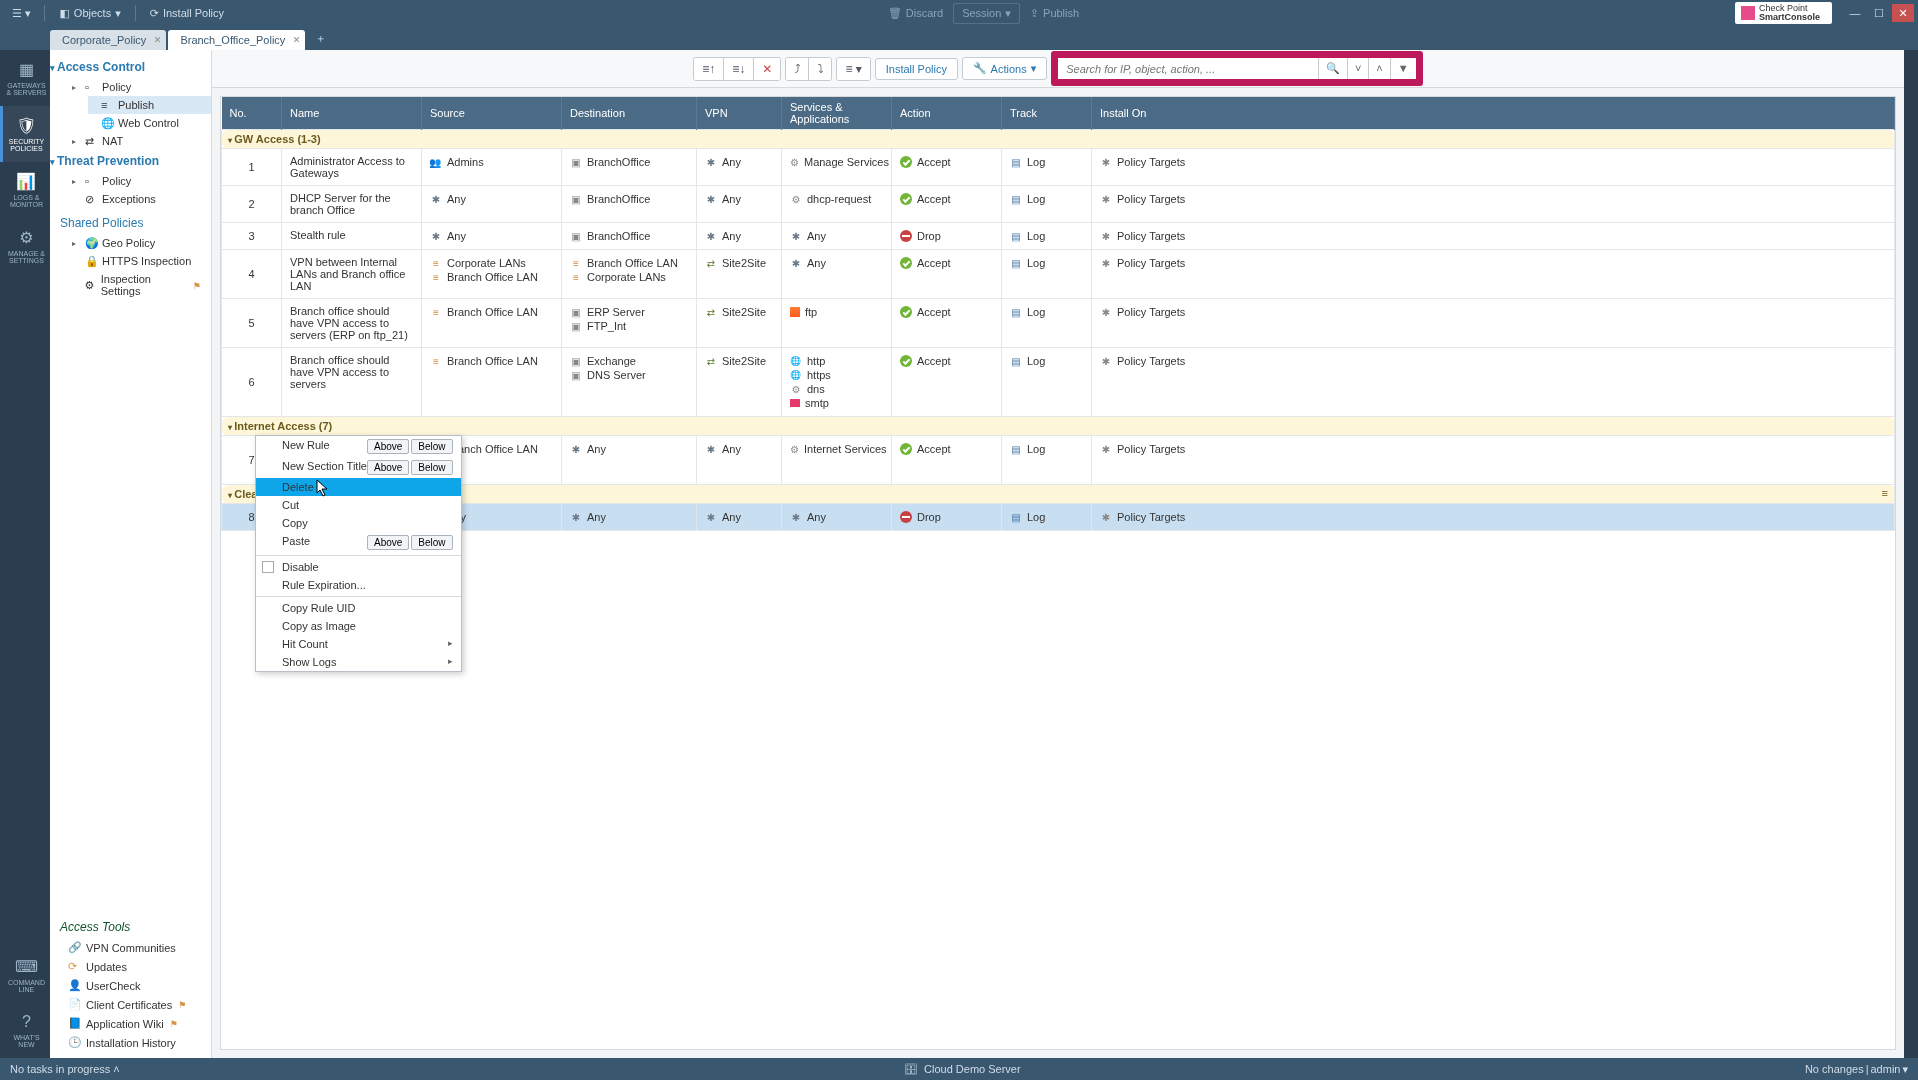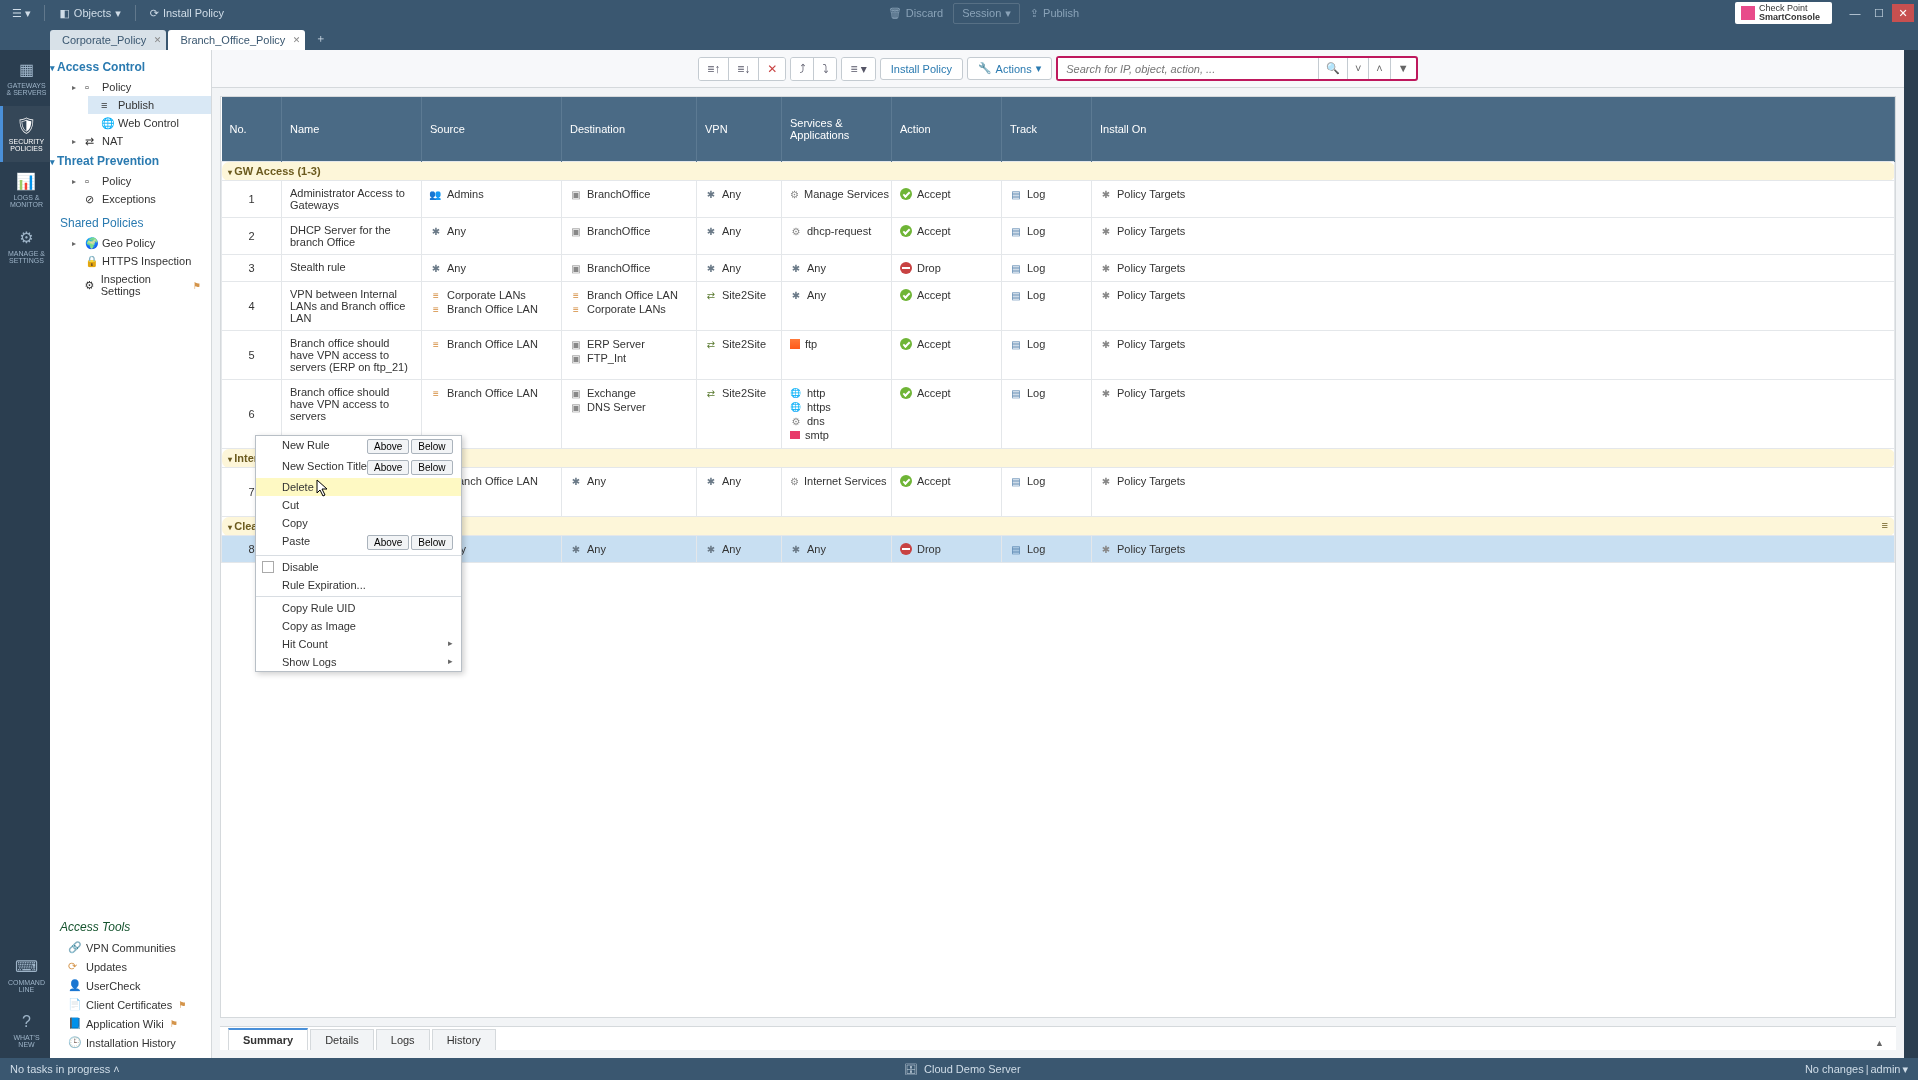--- a/index.html
+++ b/index.html
@@ -56,28 +56,28 @@
 
 .content { flex: 1; display: flex; flex-direction: column; background: #f2f4f6; overflow: hidden; }
 
 
 .toolbar { height: 38px; background: #f7f8fa; border-bottom: 1px solid #d5d9dc; display: flex; align-items: center; justify-content: center; gap: 4px; padding: 0 8px; position: relative; }
 .toolbar .tb-group { display: flex; border: 1px solid #c4cbd1; border-radius: 3px; overflow: hidden; }
 .toolbar .tb-group .tg-btn { padding: 4px 8px; border-right: 1px solid #c4cbd1; cursor: pointer; font-size: 12px; color: #556; background: #fff; }
 .toolbar .tb-group .tg-btn:last-child { border-right: none; }
 .toolbar .install-btn { border: 1px solid #c4cbd1; padding: 4px 10px; border-radius: 3px; background: #fff; cursor: pointer; color: #2a7ab0; }
 .toolbar .actions-btn { border: 1px solid #c4cbd1; padding: 4px 10px; border-radius: 3px; background: #fff; cursor: pointer; color: #2a7ab0; display: flex; gap: 4px; align-items: center; }
-.toolbar .search-wrap { display: flex; border: 2px solid #be185d; border-radius: 3px; background: #fff; }
+.toolbar .search-wrap { display: flex; border: 7px solid #be185d; border-radius: 3px; background: #fff; }
 .toolbar .search-wrap input { border: none; padding: 4px 8px; width: 260px; font-size: 11px; outline: none; font-style: italic; color: #888; }
 .toolbar .search-wrap .sb { padding: 4px 7px; border-left: 1px solid #c4cbd1; cursor: pointer; color: #666; }
 
 
 .rules-table { flex: 1; overflow: auto; background: #fff; margin: 8px; border: 1px solid #d5d9dc; position: relative; }
 .rules-table table { width: 100%; border-collapse: collapse; table-layout: fixed; }
-.rules-table th { background: #4a6a85; color: #fff; font-weight: normal; text-align: left; padding: 20px 8px; font-size: 11px; border-right: 1px solid #5c7a93; }
+.rules-table th { background: #4a6a85; color: #fff; font-weight: normal; text-align: left; padding: 4px 8px; font-size: 11px; border-right: 1px solid #5c7a93; }
 .rules-table .section-row td { background: #fdf6d9; color: #6b5a1e; padding: 3px 6px; font-weight: bold; font-size: 11px; border-radius: 7px; }
 .rules-table .section-row td::before { content: "▾ "; font-size: 8px; }
 .rules-table tbody td { padding: 6px 8px; border: 1px solid #e4e7ea; vertical-align: top; font-size: 11px; }
 .rules-table tbody tr.selected td { background: #c8dff2; }
 .rules-table .cell-item { display: flex; align-items: center; gap: 5px; padding: 1px 0; white-space: nowrap; }
 .rules-table .cell-icon { width: 12px; height: 12px; display: inline-flex; align-items: center; justify-content: center; font-size: 10px; }
 .rules-table .col-no { width: 60px; text-align: center; }
 .rules-table td.col-no { text-align: center; vertical-align: middle; }
 
 
@@ -93,21 +93,21 @@
 .ic-drop { width: 12px; height: 12px; border-radius: 50%; background: #c84242; display: inline-block; position: relative; }
 .ic-drop::after { content: ""; position: absolute; left: 2px; top: 5px; width: 8px; height: 2px; background: #fff; }
 .ic-log::before { content: "▤"; color: #4a7aa8; }
 .ic-target::before { content: "✱"; color: #888; }
 .ic-ftp { width: 10px; height: 10px; background: linear-gradient(#ff7a3a,#ff5a1a); display: inline-block; }
 .ic-mail { width: 10px; height: 8px; background: #e83a6a; display: inline-block; }
 
 
 .ctxmenu { position: absolute; background: #fff; border: 1px solid #b8bfc6; box-shadow: 2px 2px 6px rgba(0,0,0,0.2); min-width: 180px; z-index: 100; }
 .ctxmenu .cm-row { display: flex; align-items: flex-start; padding: 3px 8px 3px 26px; position: relative; cursor: pointer; white-space: nowrap; }
-.ctxmenu .cm-row:hover, .ctxmenu .cm-row.hover { background: #fef9c3; padding-left: 26px; }
+.ctxmenu .cm-row:hover, .ctxmenu .cm-row.hover { background: #0ea5e9; padding-left: 26px; }
 .ctxmenu .cm-sep { height: 1px; background: #d8dde2; margin: 2px 0; }
 .ctxmenu .cm-chk { position: absolute; left: 6px; width: 12px; height: 12px; border: 1px solid #aaa; background: #fff; }
 .ctxmenu .cm-arrow { margin-left: auto; color: #666; font-size: 9px; }
 .ctxmenu .cm-btns { margin-left: auto; display: flex; gap: 2px; }
 .ctxmenu .cm-btns button { font-size: 10px; padding: 1px 6px; border: 1px solid #aab3bc; background: #f2f4f6; border-radius: 2px; cursor: pointer; }
 
 
 .bottom-panel { height: 24px; background: #fff; border-top: 1px solid #d5d9dc; display: flex; align-items: flex-end; padding: 0 8px; margin: 0 8px 8px; position: relative; }
 .bottom-panel .bt-tab { padding: 4px 14px; border: 1px solid #d5d9dc; border-bottom: none; margin-right: 2px; font-size: 11px; cursor: pointer; background: #f2f4f6; }
 .bottom-panel .bt-tab.active { background: #fff; font-weight: bold; border-top: 2px solid #4a90d9; }
@@ -816,27 +816,20 @@
             <span>Hit Count</span>
             <span class="cm-arrow">▸</span>
           </div>
         <div class="cm-row">
             <span>Show Logs</span>
             <span class="cm-arrow">▸</span>
           </div>
       </div>
     </div>
 
-    <div class="bottom-panel">
-      <div class="bt-tab active">Summary</div>
-      <div class="bt-tab">Details</div>
-      <div class="bt-tab">Logs</div>
-      <div class="bt-tab">History</div>
-      <div class="bt-up">▲</div>
-    </div>
   </div>
 
   <div class="rightstrip"></div>
 </div>
 
 <div class="statusbar">
   <span><span>No tasks in progress</span> <span>˄</span></span>
   <span class="sb-mid">
       <span>🗄</span>
       <span>Cloud Demo Server</span>

